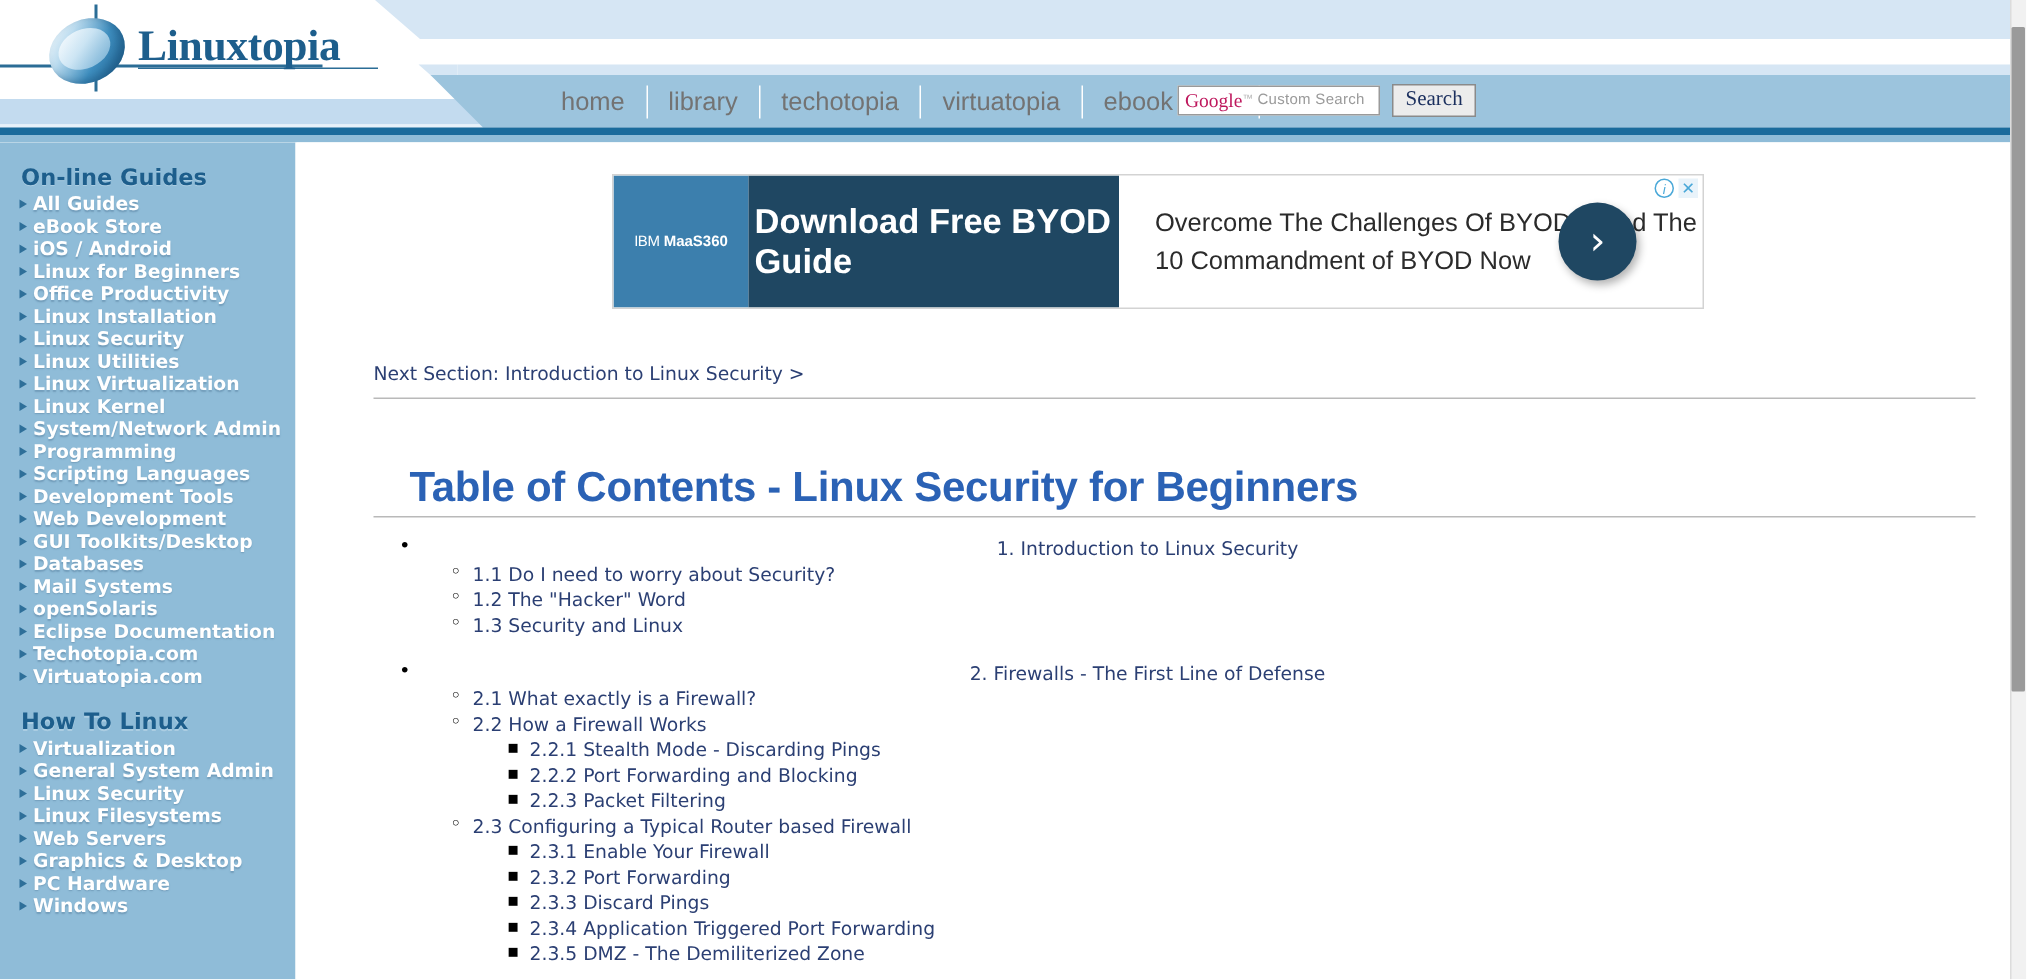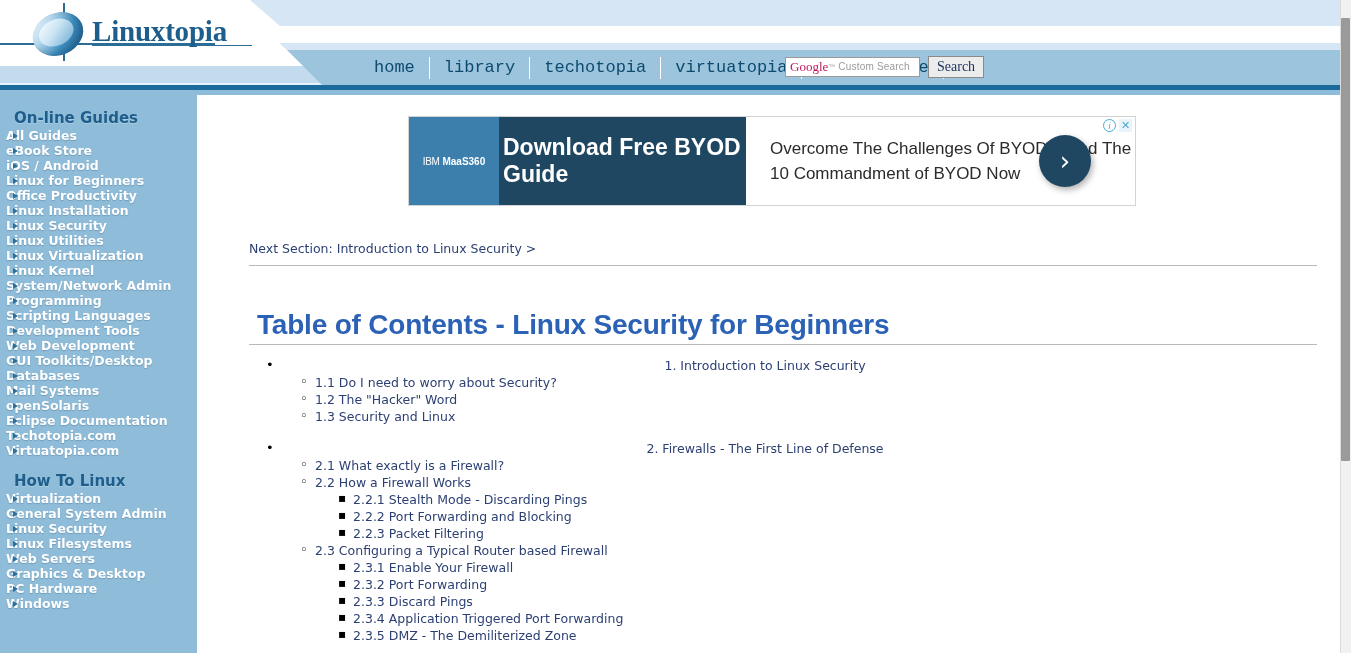--- a/index.html
+++ b/index.html
@@ -54,22 +54,22 @@
   .navstrip::before{
     content:""; position:absolute; left:-35px; top:0;
     border-style:solid; border-width:0 35px 35px 0;
     border-color:transparent #9cc4dd transparent transparent;
   }
   .navbar {
     position:absolute; left:360px; top:50px; height:35px;
     display:flex; align-items:center;
   }
   .nav-item {
-    font-family:Liberation Mono, monospace;
-    font-size:17px; color:#0c4a6e; padding:0 14px;
+    font-family:Liberation Sans, sans-serif;
+    font-size:17px; color:#737373; padding:0 14px;
     border-right:1px solid #ffffff; line-height:22px;
     white-space:nowrap; cursor:pointer;
   }
   .nav-item:last-of-type { border-right:1px solid #ffffff; }
 
   .searchwrap { position:absolute; left:785px; top:56px; display:flex; align-items:center; gap:8px; }
   .searchbox {
     width:135px; height:20px; background:#fff;
     border:1px solid #9a9a9a; font-size:11px;
     color:#888; padding:1px 4px; line-height:18px;
@@ -137,21 +137,21 @@
           color:#fff; margin-left:6px; letter-spacing:-1px; }
 
   .sb-group { margin-top:14px; }
   .sb-heading {
     font-family:"DejaVu Sans", sans-serif; font-weight:bold; font-size:15px;
     color:#1d5e8c; padding-left:14px; margin-bottom:1px;
     text-shadow:0 1px 0 rgba(255,255,255,.25);
   }
   .sb-link {
     font-family:"DejaVu Sans", sans-serif; font-weight:bold; font-size:12.5px;
-    color:#ffffff; padding-left:6px; line-height:15px;
+    color:#ffffff; padding-left:22px; line-height:15px;
     position:relative; cursor:pointer;
     text-shadow:0 1px 1px rgba(80,120,150,.45);
   }
   .sb-link::before{
     content:""; position:absolute; left:13px; top:5px;
     border-style:solid; border-width:3.5px 0 3.5px 5px;
     border-color:transparent transparent transparent #2e6f99;
   }
 
   
@@ -198,21 +198,21 @@
                  font-family:"Liberation Sans", sans-serif; }
   .ad-i { border-radius:50%; border:1px solid #4aa8d8; font-style:italic; font-size:9px; background:#fff;}
 
   .next-sec {
     position:absolute; left:52px; top:146px;
     font-family:"DejaVu Sans", sans-serif; font-size:12.5px; color:#2b3f73; cursor:pointer;
   }
   .hr1 { position:absolute; left:52px; top:170px; width:1068px; height:1px; background:#b9b9b9; }
 
   .page-title {
-    position:absolute; left:60px; top:214px;
+    position:absolute; left:76px; top:214px;
     font-family:"Liberation Sans", sans-serif; font-weight:bold;
     font-size:28px; color:#2b62b5; letter-spacing:-.2px;text-align:right;
   }
   .hr2 { position:absolute; left:52px; top:249px; width:1068px; height:1px; background:#b9b9b9; }
 
   .toc { position:absolute; left:52px; top:262px; width:1000px; }
   .toc-l1, .toc-l2, .toc-l3 {
     font-family:"DejaVu Sans", sans-serif; color:#2b3f73;
     position:relative; cursor:pointer;
   }

